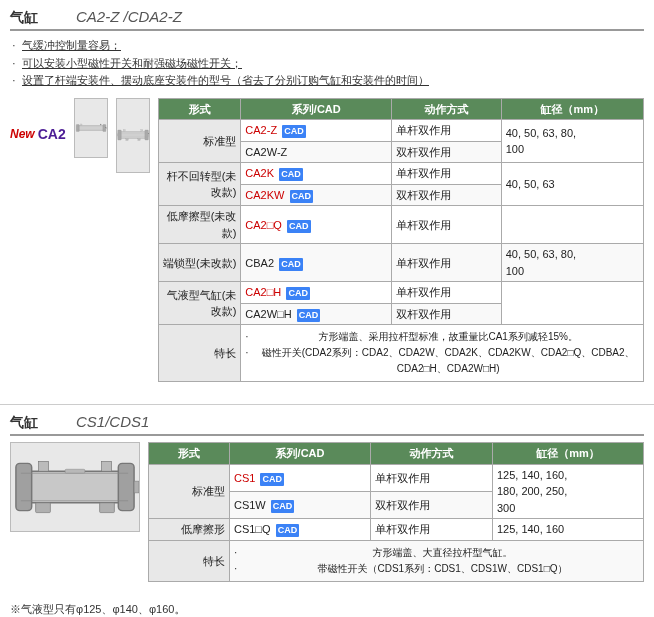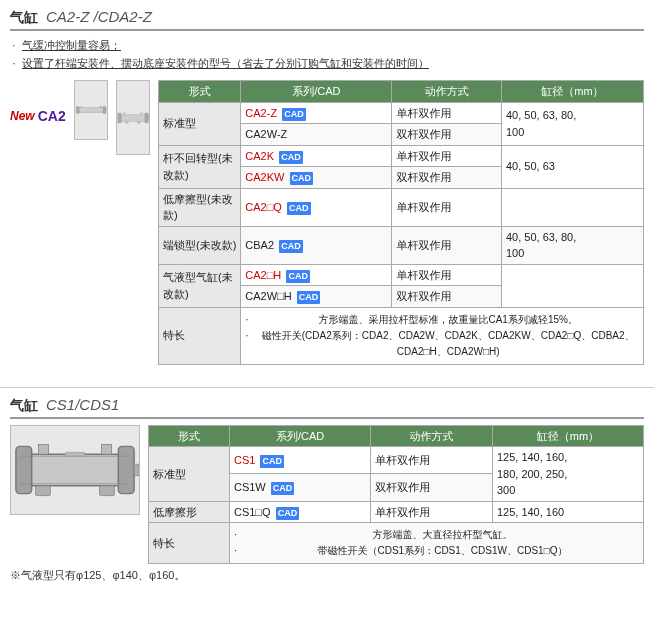--- a/index.html
+++ b/index.html
@@ -30,20 +30,21 @@
       font-size: 14px;
       font-weight: bold;
       color: #333;
     }
 
     .section-title-text-sub {
       font-size: 15px;
       font-style: italic;
       color: #555;
       font-weight: normal;
+      margin-left: 30px;
     }
 
     .bullet-list {
       margin-bottom: 8px;
       padding-left: 2px;
       font-size: 11px;
       line-height: 1.6;
       color: #333;
     }
 
@@ -123,37 +124,37 @@
     table th, table td {
       border: 1px solid #aaa;
       padding: 2px 4px;
       vertical-align: middle;
       line-height: 1.5;
     }
 
     table th {
       background: #5a8a5a;
       color: #fff;
-      font-weight: normal;
+      font-weight: bold;
       text-align: center;
       font-size: 11px;
     }
 
     table td {
       background: #fff;
     }
 
     table tr:nth-child(even) td {
       background: #f9f9f9;
     }
 
     .row-header {
       background: #e8e8e8 !important;
       font-size: 11px;
-      text-align: left;
+      text-align: right;
       white-space: nowrap;
     }
 
     .cad-badge {
       display: inline-block;
       background: #3b82f6;
       color: #fff;
       font-size: 9px;
       font-weight: bold;
       padding: 0 2px;
@@ -185,21 +186,21 @@
     }
 
     .toku-cell ul li::before {
       content: '·';
       position: absolute;
       left: 0;
     }
 
     .bottom-note {
       font-size: 11px;
-      margin-top: 4px;
+      margin-top: 20px;
       color: #333;
     }
 
     
     .cyl-svg {
       width: 128px;
       height: 56px;
     }
 
     .cyl-svg2 {
@@ -212,20 +213,21 @@
 
 <div class="section">
 
   <div class="section-title">
     <span class="section-title-text-main">气缸</span>
     <span class="section-title-text-sub">CA2-Z  /CDA2-Z</span>
   </div>
 
   <ul class="bullet-list">
     <li>气缓冲控制量容易；</li>
+    <li>可以安装小型磁性开关和耐强磁场磁性开关；</li>
     <li>设置了杆端安装件、摆动底座安装件的型号（省去了分别订购气缸和安装件的时间）</li>
   </ul>
 
   <div class="content-area">
     <div class="image-area">
       <div class="new-ca2-label">
         <span class="new-label">New</span>
         <span class="ca2-label">CA2</span>
       </div>
 

